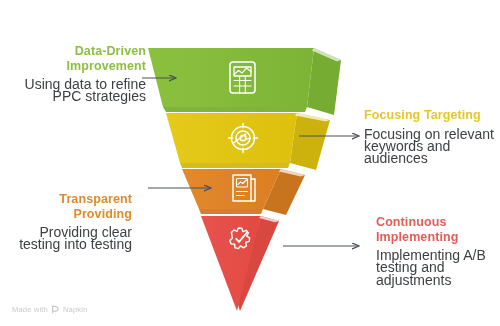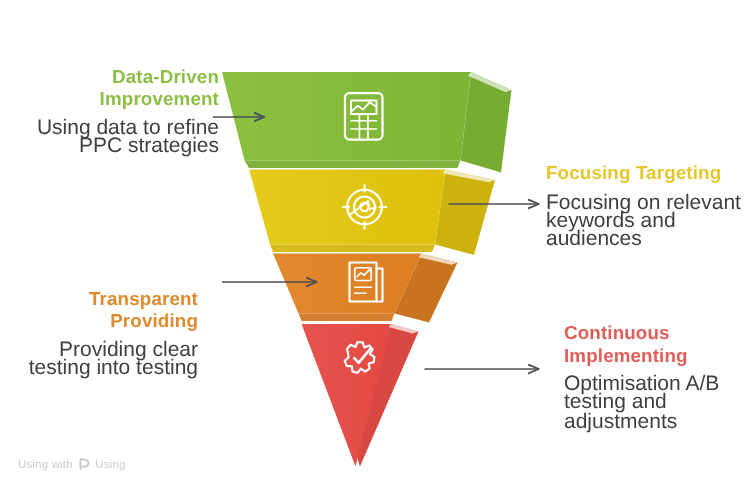--- a/index.html
+++ b/index.html
@@ -198,28 +198,28 @@
       <span>into testing</span>
     </div>
   </div>
 
   <div class="label-block right-align" id="lbl-3">
     <div class="heading" style="color:#E35D58">
       <span>Continuous</span><br>
       <span>Implementing</span>
     </div>
     <div class="body">
-      <span>Optimisation A/B testing</span>
+      <span>Implementing A/B testing</span>
       <span>and adjustments</span>
     </div>
   </div>
 
   <div class="watermark">
-    <span>Using with</span>
+    <span>Made with</span>
     <span class="mark">
       <svg width="9" height="9" viewBox="0 0 12 12" xmlns="http://www.w3.org/2000/svg">
         <path d="M2.2,10.2 L2.2,1.6 C5.6,1.6 9.4,2.6 9.4,5.3 C9.4,7.3 6.6,8.2 3.6,8.2" fill="none" stroke="#c7c9cb" stroke-width="1.7" stroke-linecap="round" stroke-linejoin="round"></path>
       </svg>
     </span>
-    <span>Using</span>
+    <span>Napkin</span>
   </div>
 
 </div>
 
 </body></html>

